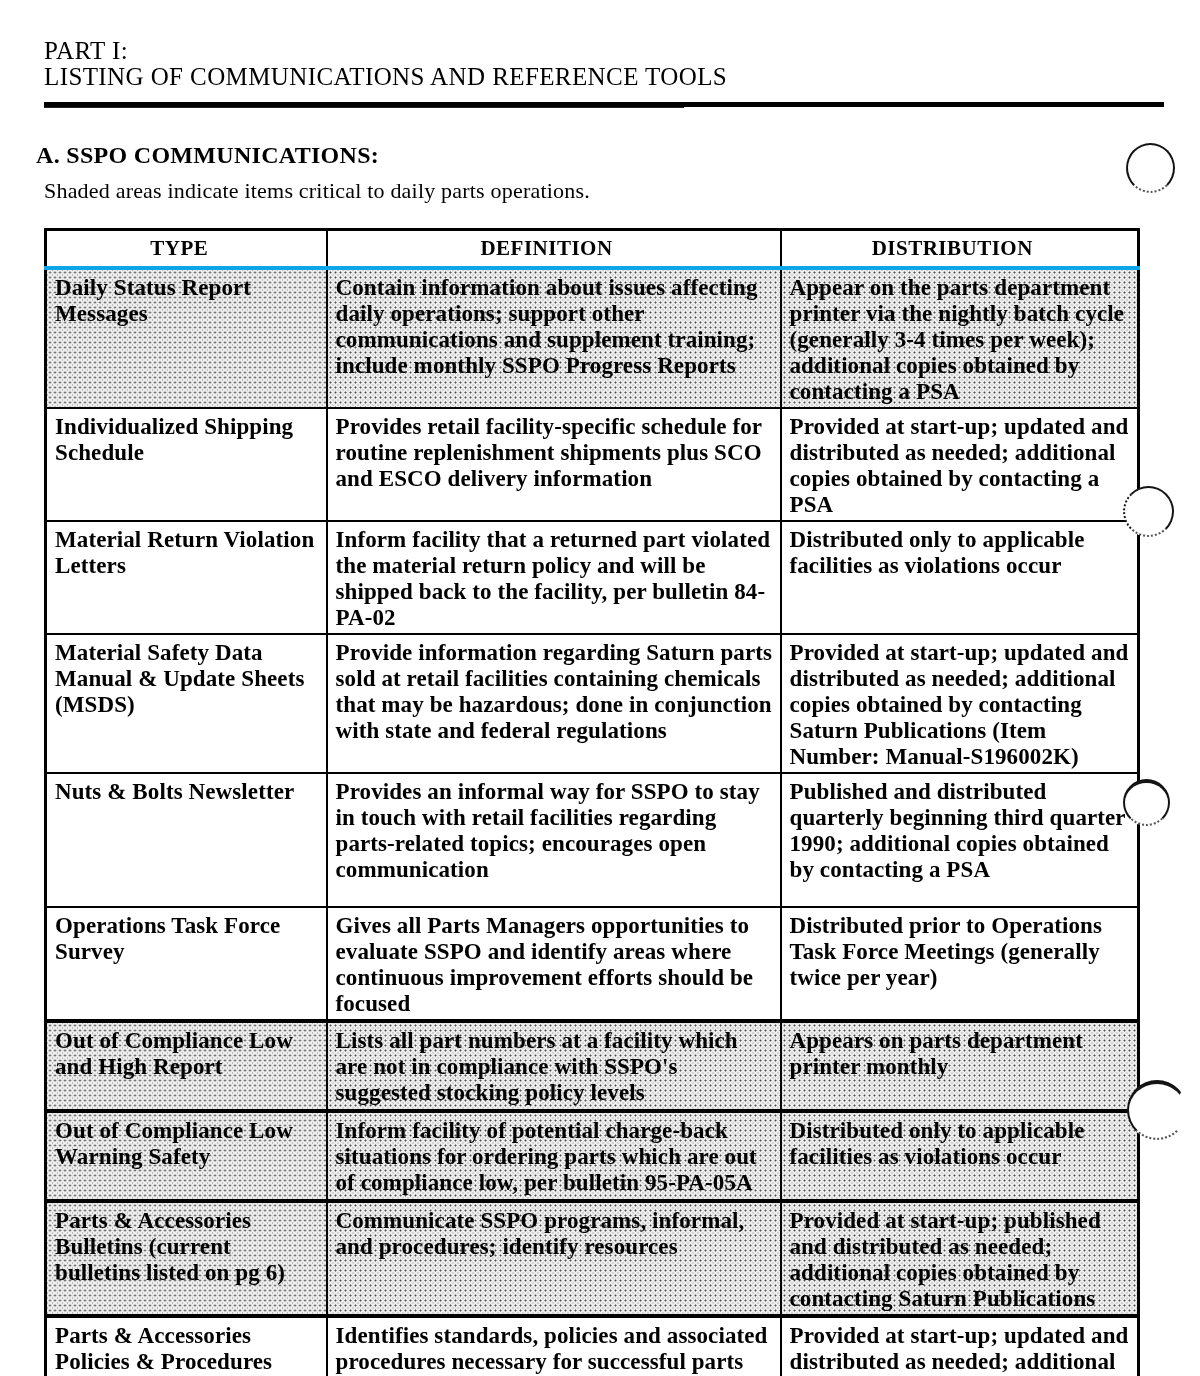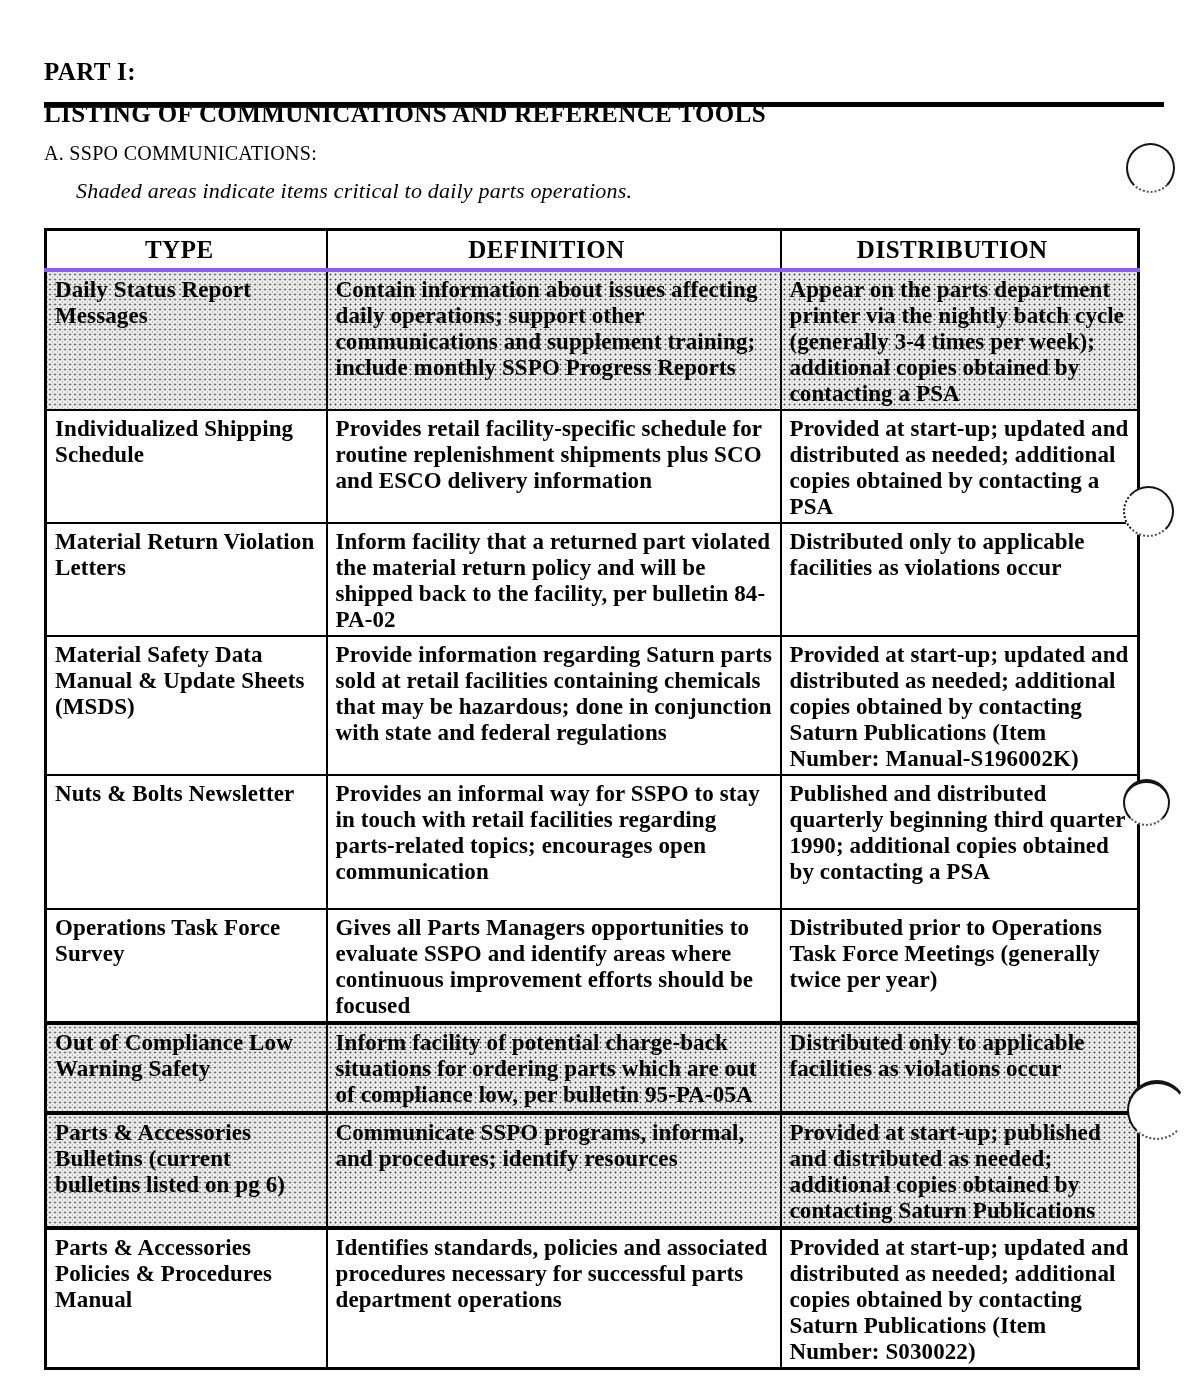--- a/index.html
+++ b/index.html
@@ -7,59 +7,58 @@
   body {
     width:1200px; height:1376px;
     background:#ffffff;
     font-family:"Liberation Serif","DejaVu Serif",serif;
     color:#000;
     position:relative;
     overflow:hidden;
   }
   .page-title {
     position:absolute; left:44px; top:38px;
-    font-weight:bold; font-size:25px; line-height:42px;
+    font-weight:normal; font-size:25px; line-height:26px;
     letter-spacing:0.4px;
     white-space:pre-line;
-    margin-top:13px;
   }
   .title-rule {
     position:absolute; left:44px; top:102px;
     width:1120px; height:5px; background:#000;
   }
   .title-rule:after{
     content:""; position:absolute; left:0; top:5px; width:640px; height:1px; background:#222;
   }
   .section-heading {
-    position:absolute; left:44px; top:142px;
-    font-weight:normal; font-size:20px; letter-spacing:0.3px;
+    position:absolute; left:36px; top:142px;
+    font-weight:bold; font-size:24px; letter-spacing:0.3px;
   }
   .shading-note {
     position:absolute; left:44px; top:178px;
-    font-style:italic; font-size:22px; letter-spacing:0.2px;margin-left:32px;
+    font-size:22px; letter-spacing:0.2px;
   }
   table.comms {
     position:absolute; left:44px; top:228px;
     width:1093px;
     border-collapse:collapse;
     table-layout:fixed;
   }
   table.comms col.c1 { width:281px; }
   table.comms col.c2 { width:454px; }
   table.comms col.c3 { width:358px; }
   table.comms th, table.comms td {
     border:2px solid #000;
     vertical-align:top;
     font-weight:bold;
   }
   table.comms { border:3px solid #000; }
   table.comms th {
-    font-size:25px; text-align:center;
+    font-size:21px; text-align:center;
     padding:5px 16px 4px 2px;
-    border-bottom:4px solid #8b5cf6;
+    border-bottom:4px solid #0ea5e9;
     letter-spacing:0.5px;
     height:38px;
   }
   table.comms td {
     font-size:23px;
     line-height:26px;
     padding:5px 7px 2px 8px;
     letter-spacing:0.1px;
   }
   tr.h136 { height:136px; }
@@ -139,20 +138,25 @@
       <td>Nuts &amp; Bolts Newsletter</td>
       <td>Provides an informal way for SSPO to stay in touch with retail facilities regarding parts-related topics; encourages open communication</td>
       <td>Published and distributed quarterly beginning third quarter 1990; additional copies obtained by contacting a PSA</td>
     </tr>
     <tr class="h112">
       <td>Operations Task Force Survey</td>
       <td>Gives all Parts Managers opportunities to evaluate SSPO and identify areas where continuous improvement efforts should be focused</td>
       <td>Distributed prior to Operations Task Force Meetings (generally twice per year)</td>
     </tr>
     <tr class="h90 shaded thick-top">
+      <td>Out of Compliance Low and High Report</td>
+      <td>Lists all part numbers at a facility which are not in compliance with SSPO's suggested stocking policy levels</td>
+      <td>Appears on parts department printer monthly</td>
+    </tr>
+    <tr class="h90 shaded thick-top">
       <td>Out of Compliance Low Warning Safety</td>
       <td>Inform facility of potential charge-back situations for ordering parts which are out of compliance low, per bulletin 95-PA-05A</td>
       <td>Distributed only to applicable facilities as violations occur</td>
     </tr>
     <tr class="h112 shaded thick-top">
       <td>Parts &amp; Accessories Bulletins (current bulletins listed on pg 6)</td>
       <td>Communicate SSPO programs, informal, and procedures; identify resources</td>
       <td>Provided at start-up; published and distributed as needed; additional copies obtained by contacting Saturn Publications</td>
     </tr>
     <tr class="h113 thick-top">

